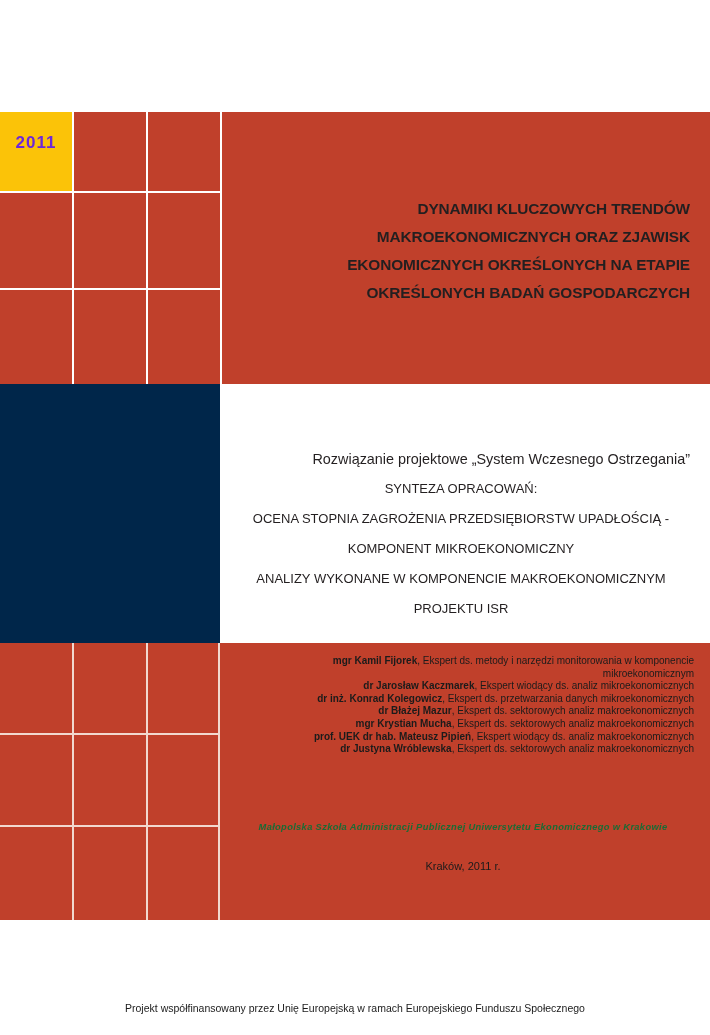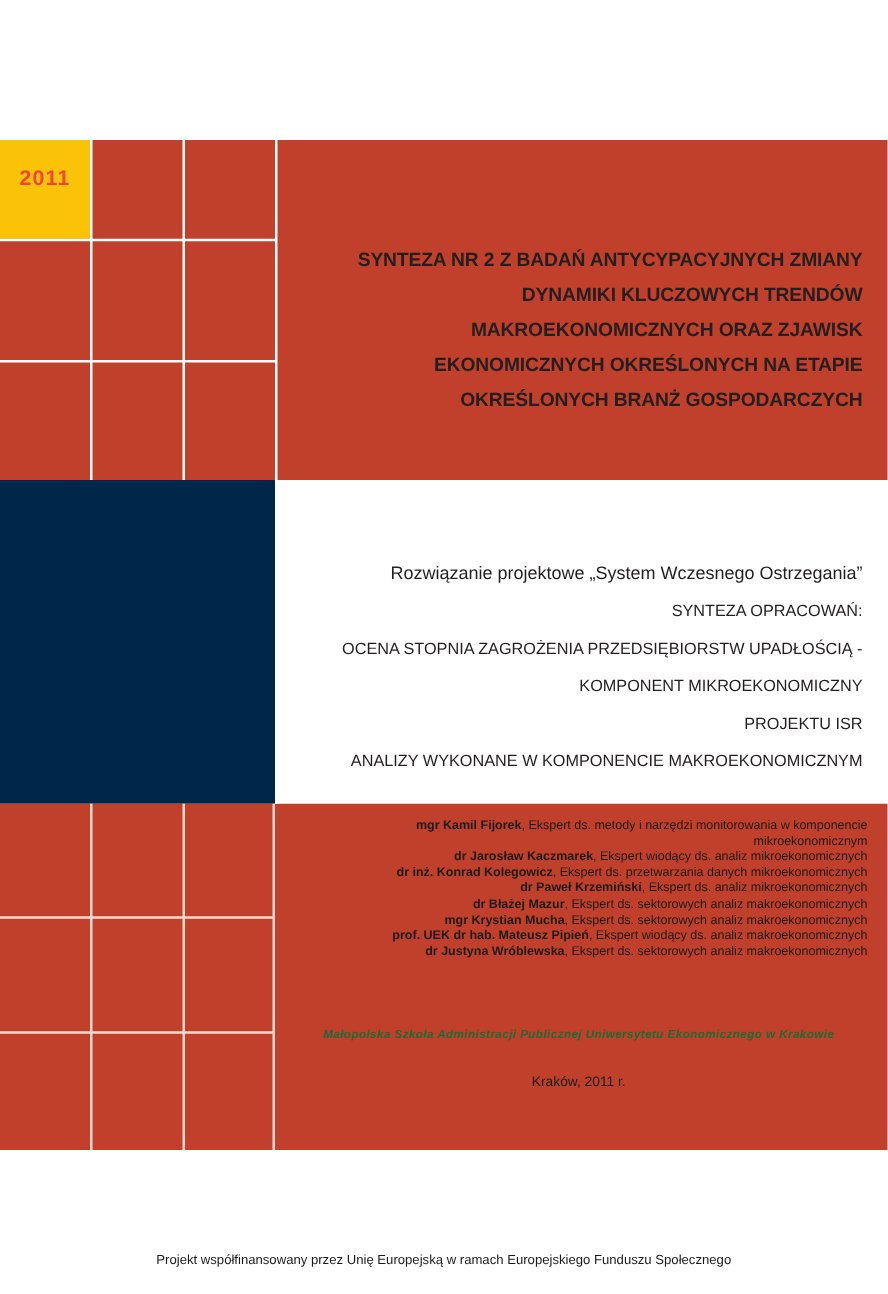--- a/index.html
+++ b/index.html
@@ -72,21 +72,21 @@
     width: 72px;
     height: 79px;
     background: #fbc308;
   }
   #year-label {
     position: absolute;
     left: 0;
     top: 112px;
     width: 72px;
     height: 62px;
-    color: #ef4444;
+    color: #6d28d9;
     font-size: 17px;
     font-weight: bold;
     letter-spacing: 1px;
     display: flex;
     align-items: center;
     justify-content: center;
     text-align: right;
   }
 
   
@@ -139,20 +139,21 @@
     font-size: 14.4px;
     line-height: 30px;
     white-space: nowrap;
   }
   #subtitle .s-lead b { font-weight: normal; }
   #subtitle .s-line {
     display: block;
     font-size: 13px;
     line-height: 30px;
     white-space: nowrap;
+    text-align: center;
   }
 
   
   #authors {
     position: absolute;
     left: 232px;
     top: 655px;
     width: 462px;
     text-align: right;
     color: #1b1b1b;
@@ -226,42 +227,40 @@
 
   <div class="gline-v" style="left:72px;  top:643px; height:277px; background:#f2d9cf;"></div>
   <div class="gline-v" style="left:146px; top:643px; height:277px; background:#f2d9cf;"></div>
   <div class="gline-v" style="left:218px; top:643px; height:277px; background:#f2d9cf;"></div>
   <div class="gline-h" style="left:0px;   top:733px; width:220px; background:#f2d9cf;"></div>
   <div class="gline-h" style="left:0px;   top:825px; width:220px; background:#f2d9cf;"></div>
 
   <div id="gutter"></div>
 
   <div id="title">
-    <span class="tline">SYNTEZA NR 2 Z BADAŃ ANTYCYPACYJNYCH ZMIANY</span>
     <span class="tline">DYNAMIKI KLUCZOWYCH TRENDÓW</span>
     <span class="tline">MAKROEKONOMICZNYCH ORAZ ZJAWISK</span>
     <span class="tline">EKONOMICZNYCH OKREŚLONYCH NA ETAPIE</span>
-    <span class="tline">OKREŚLONYCH BRANŻ GOSPODARCZYCH</span>
+    <span class="tline">OKREŚLONYCH BADAŃ GOSPODARCZYCH</span>
   </div>
 
   <div id="subtitle">
     <div class="s-lead"><span>Rozwiązanie projektowe </span><b>„System Wczesnego Ostrzegania”</b></div>
     <span class="s-line">SYNTEZA OPRACOWAŃ:</span>
     <span class="s-line">OCENA STOPNIA ZAGROŻENIA PRZEDSIĘBIORSTW UPADŁOŚCIĄ -</span>
     <span class="s-line">KOMPONENT MIKROEKONOMICZNY</span>
+    <span class="s-line">ANALIZY WYKONANE W KOMPONENCIE MAKROEKONOMICZNYM</span>
     <span class="s-line">PROJEKTU ISR</span>
-    <span class="s-line">ANALIZY WYKONANE W KOMPONENCIE MAKROEKONOMICZNYM</span>
   </div>
 
   <div id="authors">
     <span class="a-row"><b>mgr Kamil Fijorek</b><span>, Ekspert ds. metody i narzędzi monitorowania w komponencie</span></span>
     <span class="a-row"><b></b><span>mikroekonomicznym</span></span>
     <span class="a-row"><b>dr Jarosław Kaczmarek</b><span>, Ekspert wiodący ds. analiz mikroekonomicznych</span></span>
     <span class="a-row"><b>dr inż. Konrad Kolegowicz</b><span>, Ekspert ds. przetwarzania danych mikroekonomicznych</span></span>
-    <span class="a-row"><b>dr Paweł Krzemiński</b><span>, Ekspert ds. analiz mikroekonomicznych</span></span>
     <span class="a-row"><b>dr Błażej Mazur</b><span>, Ekspert ds. sektorowych analiz makroekonomicznych</span></span>
     <span class="a-row"><b>mgr Krystian Mucha</b><span>, Ekspert ds. sektorowych analiz makroekonomicznych</span></span>
     <span class="a-row"><b>prof. UEK dr hab. Mateusz Pipień</b><span>, Ekspert wiodący ds. analiz makroekonomicznych</span></span>
     <span class="a-row"><b>dr Justyna Wróblewska</b><span>, Ekspert ds. sektorowych analiz makroekonomicznych</span></span>
   </div>
 
   <div id="affiliation">Małopolska Szkoła Administracji Publicznej Uniwersytetu Ekonomicznego w Krakowie</div>
   <div id="place-date">Kraków, 2011 r.</div>
 
   <div id="logos">

